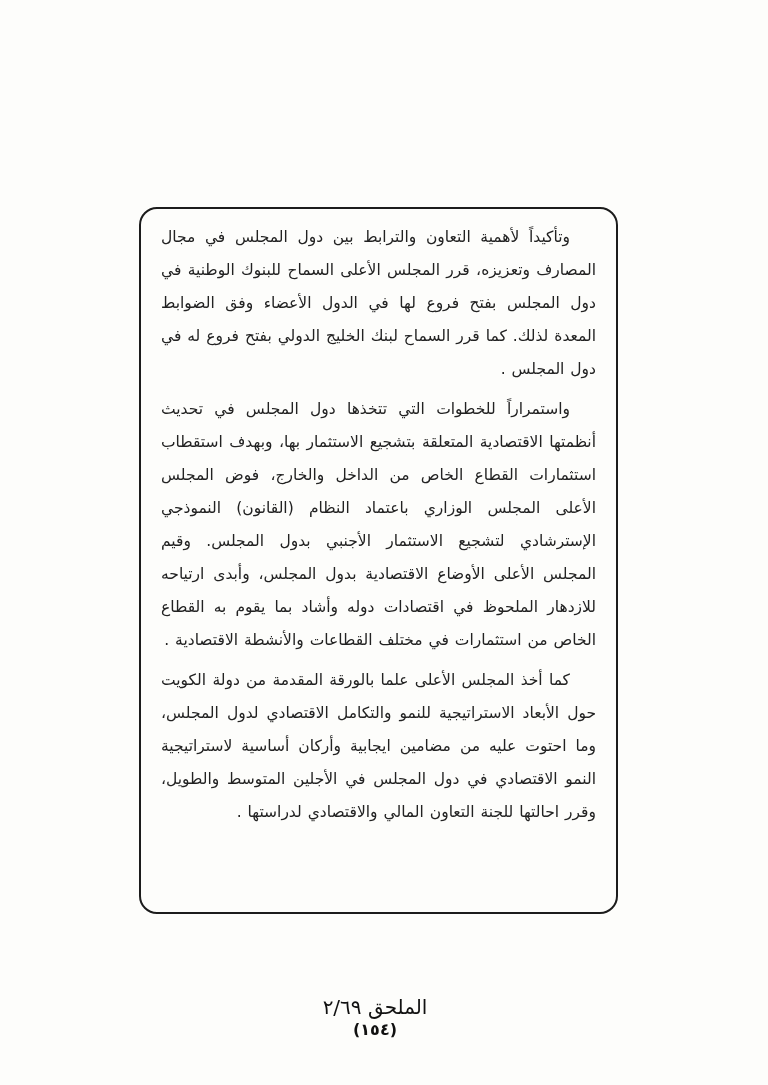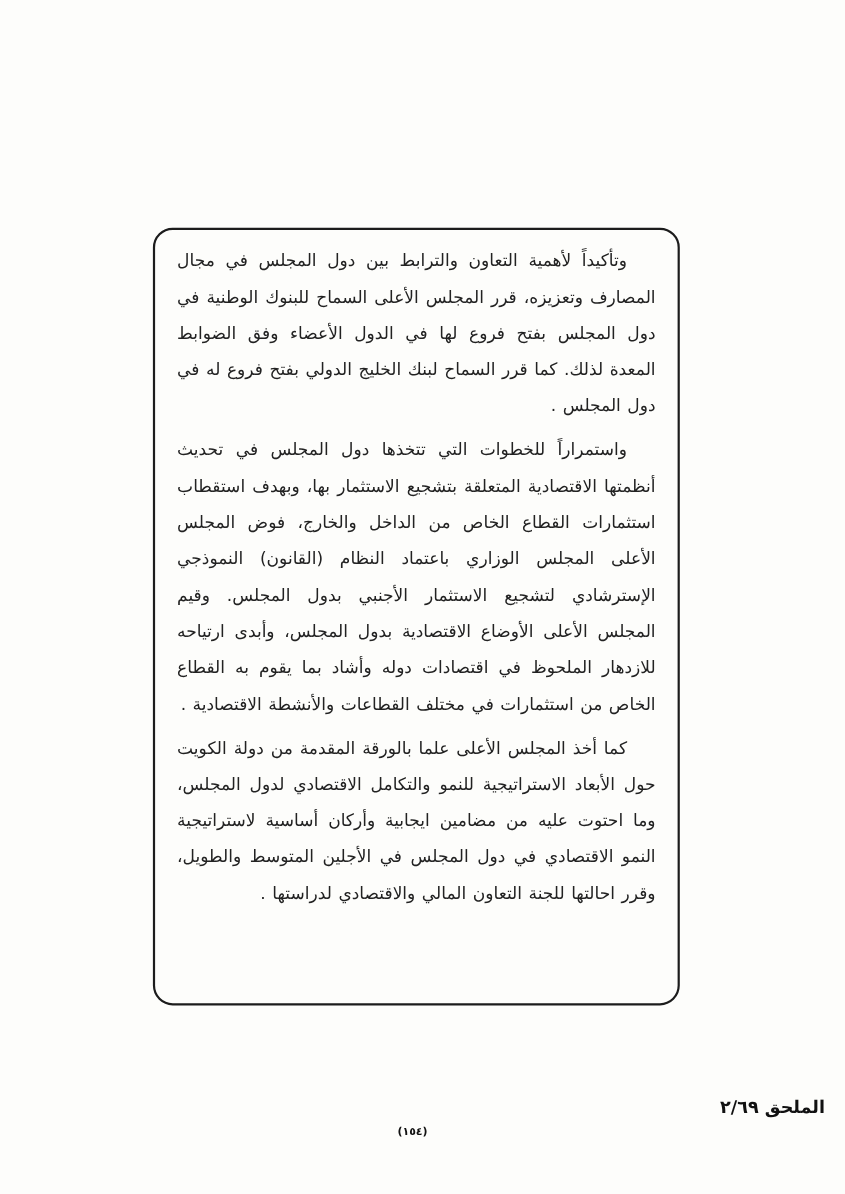--- a/index.html
+++ b/index.html
@@ -46,28 +46,27 @@
   }
   .footer {
     position: absolute;
     left: 0;
     top: 996px;
     width: 750px;
     direction: rtl;
     text-align: center;
   }
   .annex-label {
-    font-size: 16px;
-    font-weight: bold;
+    font-size: 20px;
+    font-weight: normal;
     color: #111;
     line-height: 22px;
-    text-align: right;
   }
   .page-number {
-    font-size: 10px;
+    font-size: 16px;
     font-weight: bold;
     color: #111;
     line-height: 24px;
   }
 </style>
 </head>
 <body>
 
 <div class="page">
 

